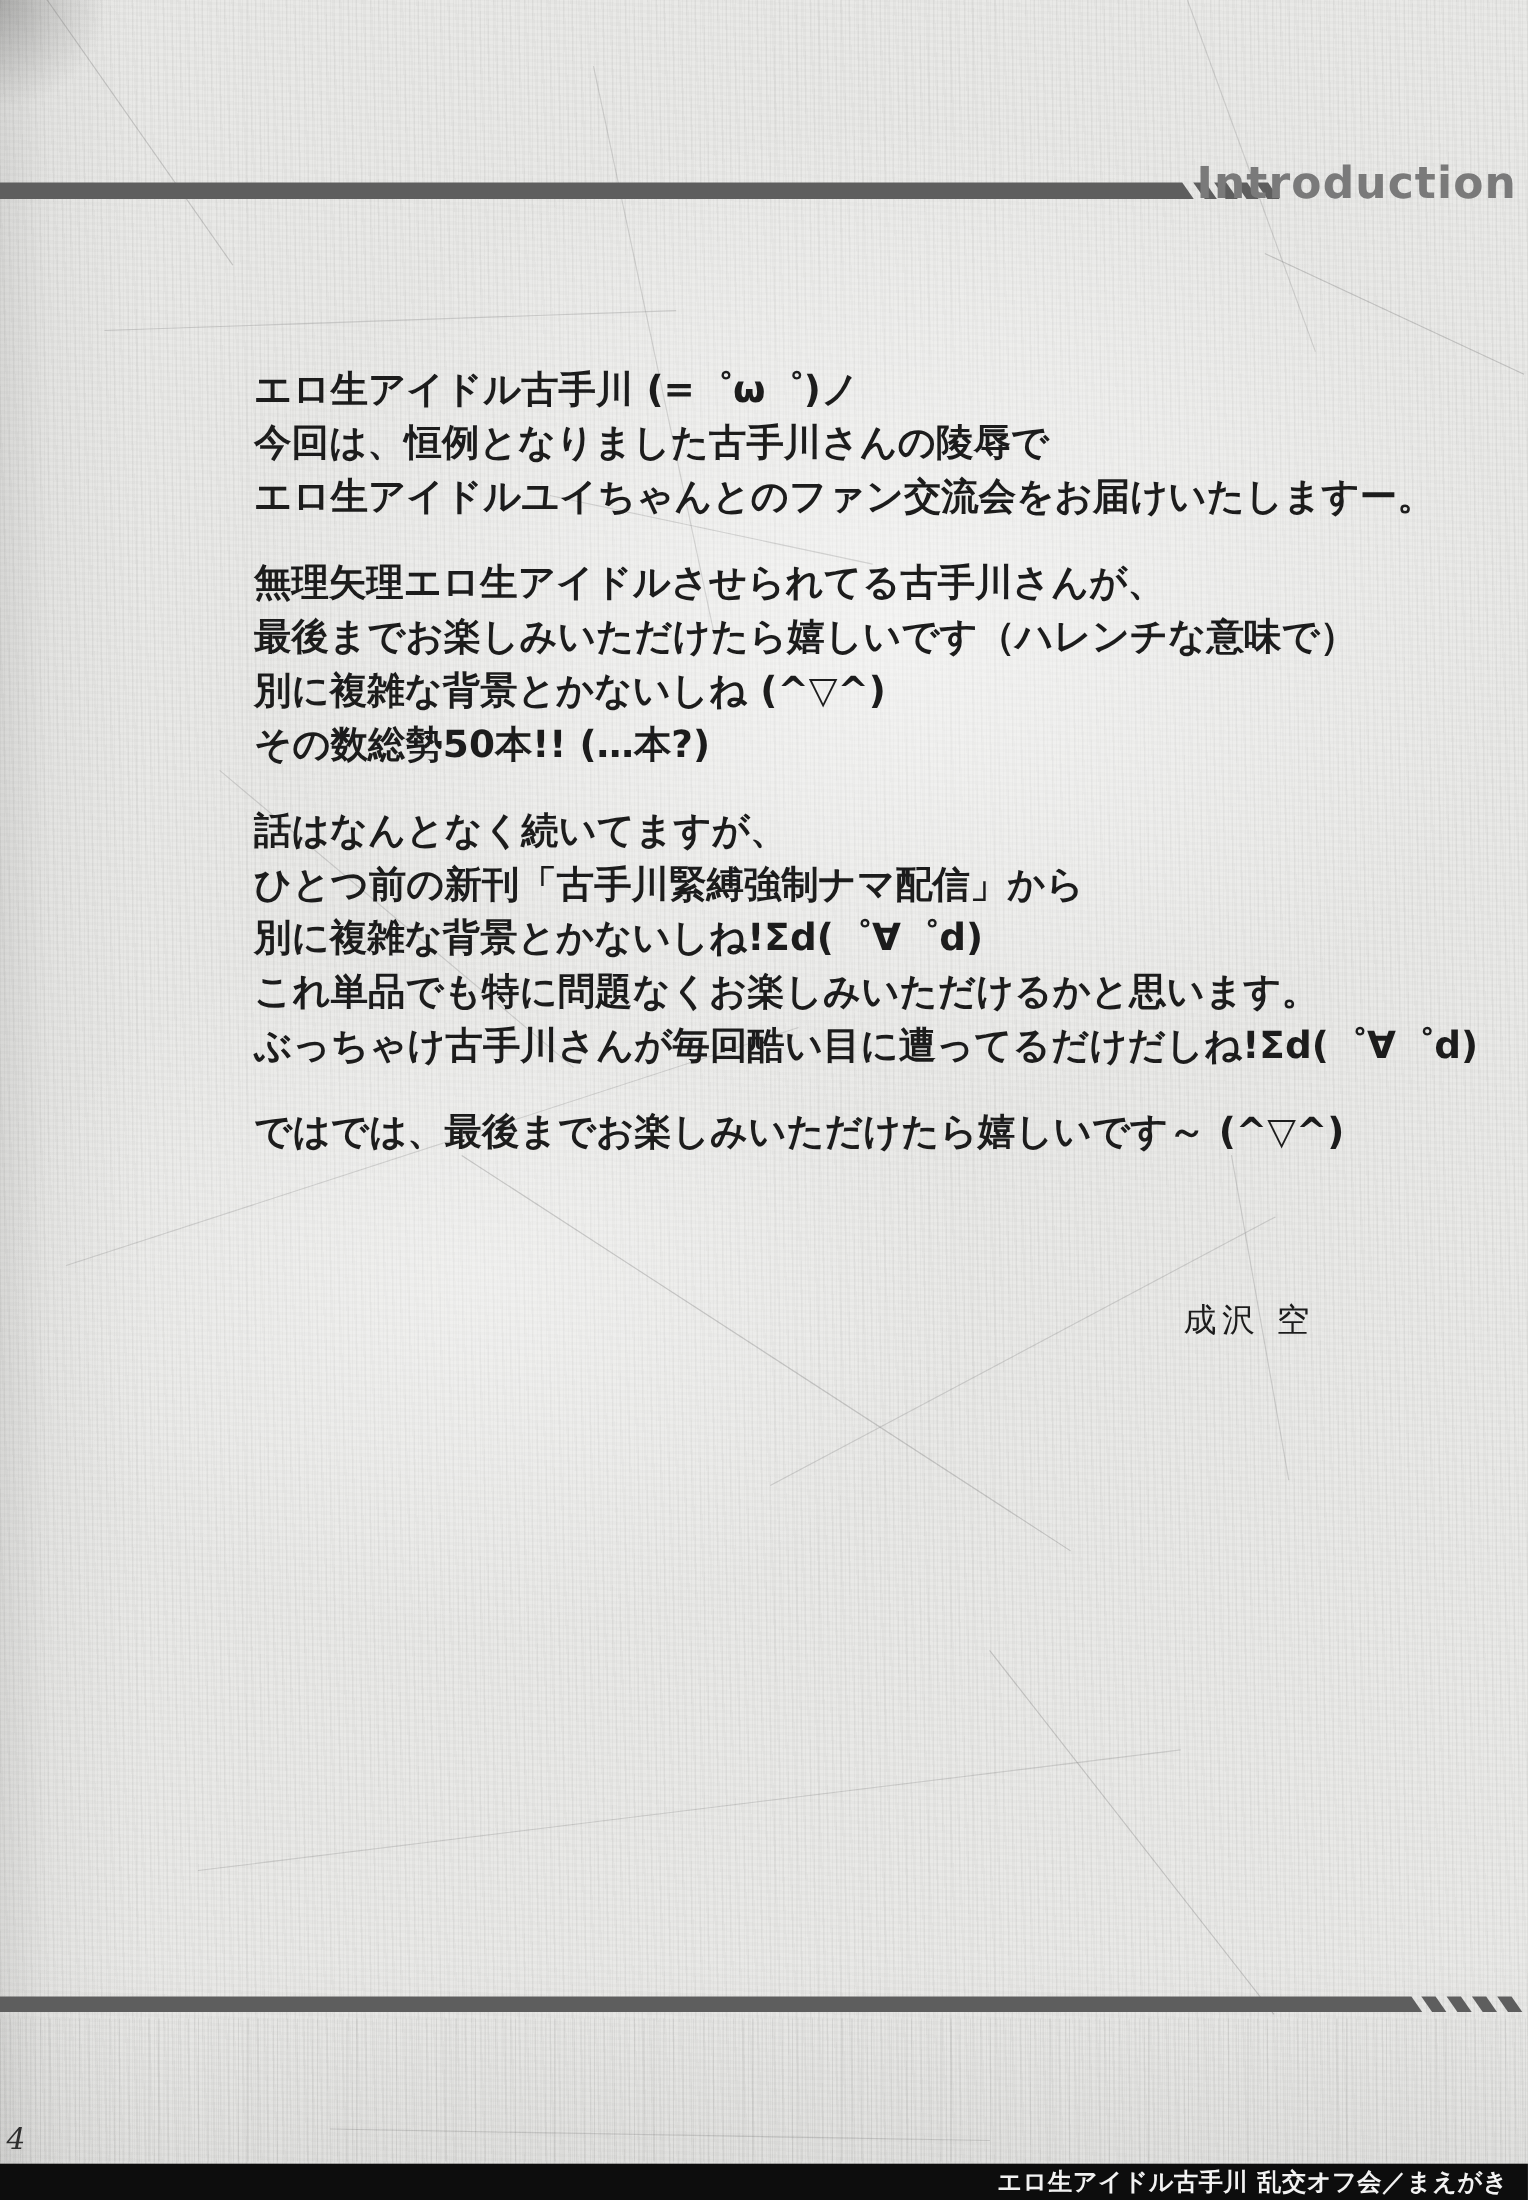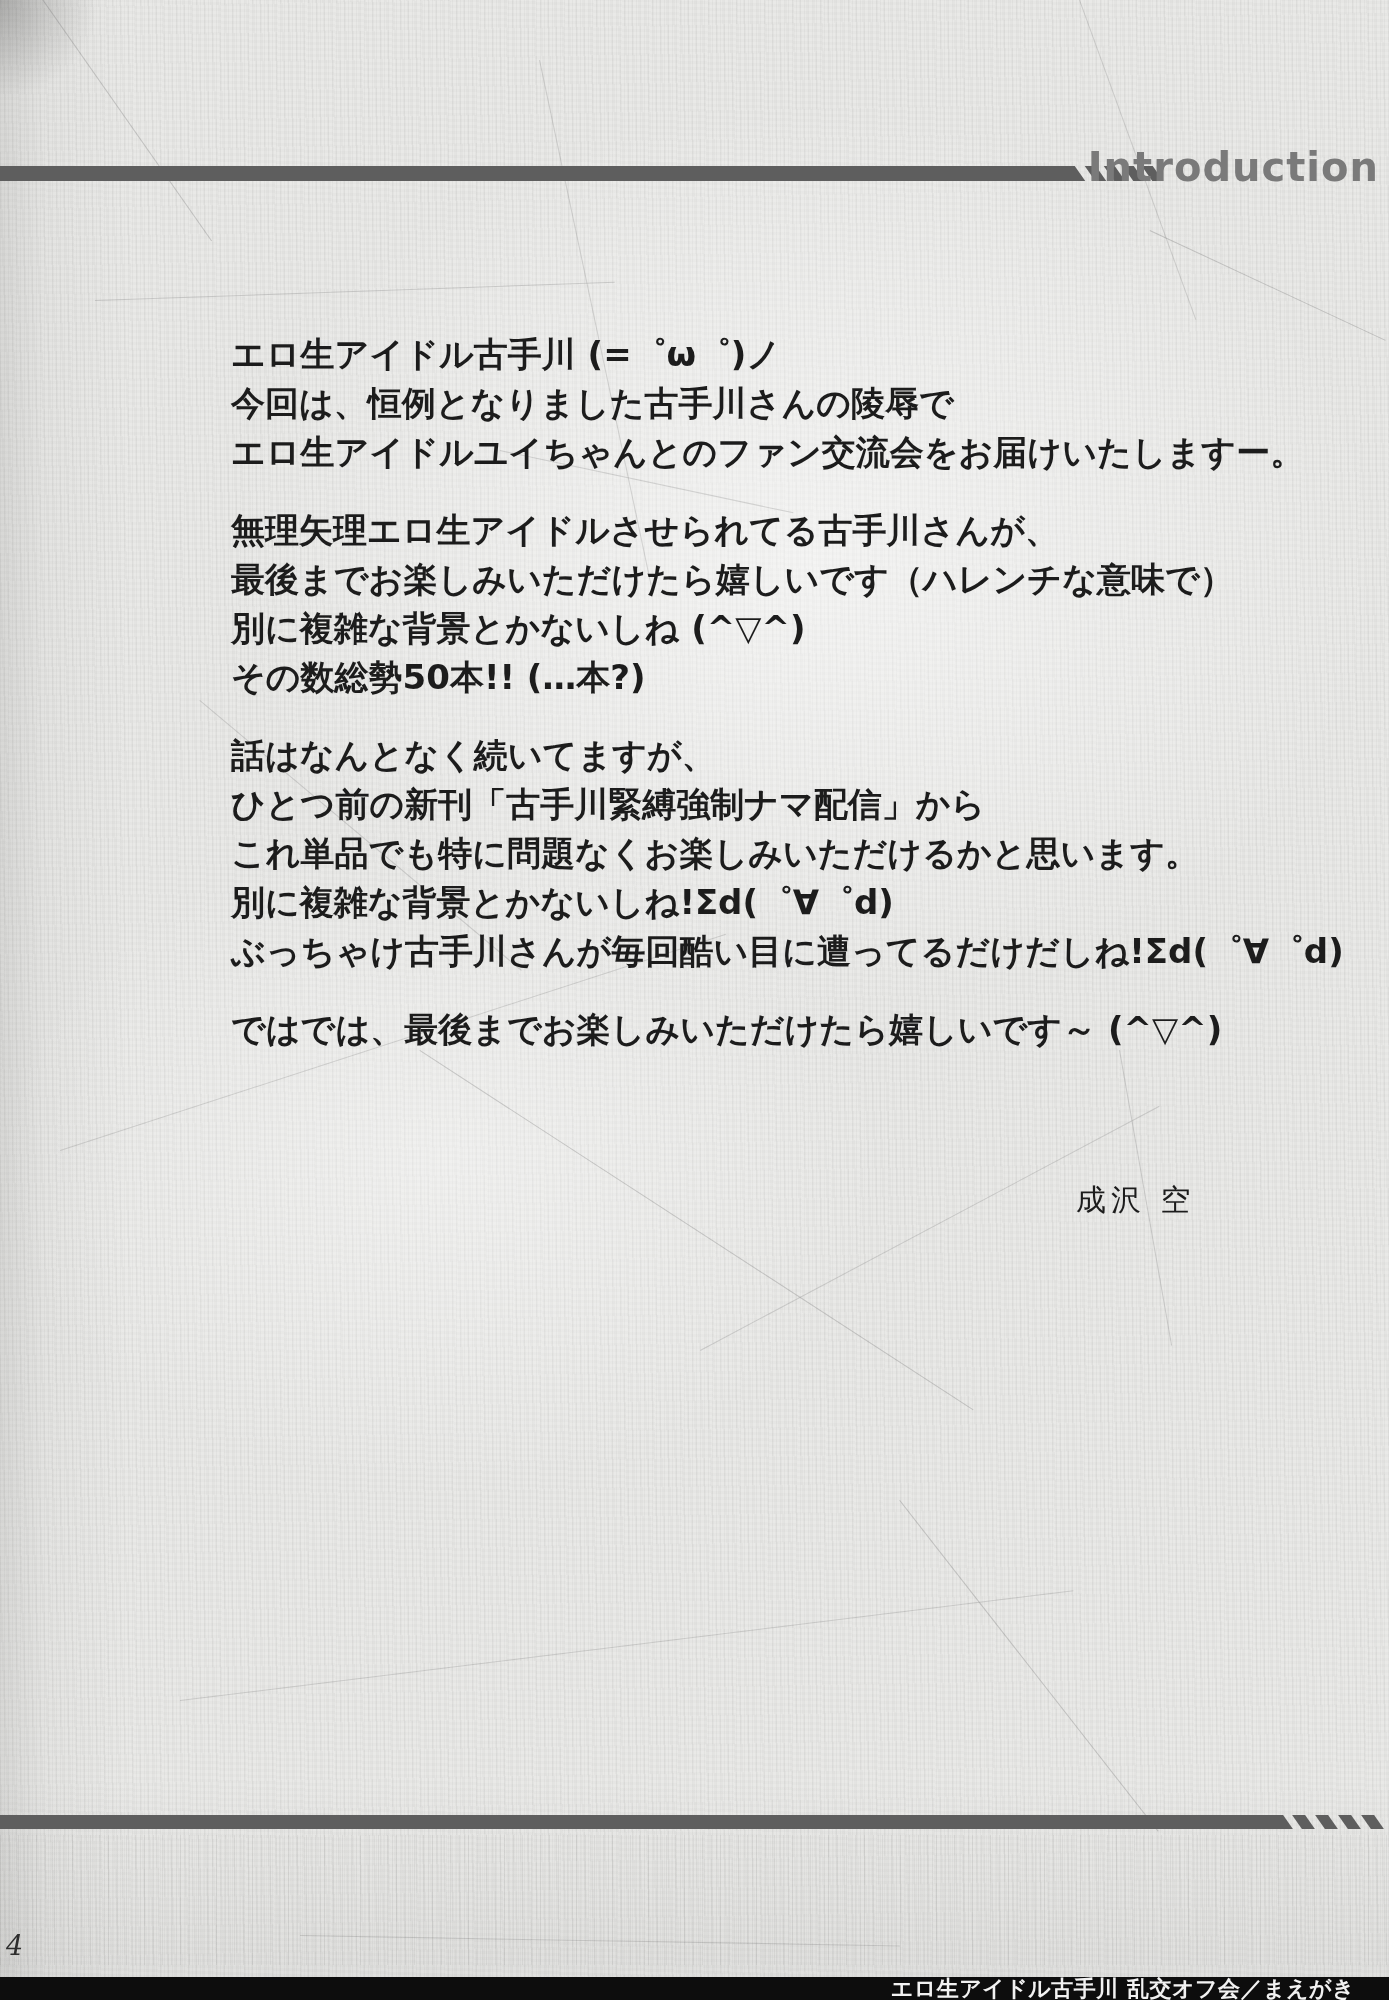--- a/index.html
+++ b/index.html
@@ -83,24 +83,24 @@
     color:#1c1c1c; white-space:nowrap;
   }
 
   
   .page-number {
     position:absolute; left:6px; top:1930px;
     font-family:"DejaVu Serif","Liberation Serif",serif;
     font-style:italic; font-size:27px; color:#2e2e2e;
   }
   .footer {
-    position:absolute; left:0; bottom:0; width:100%; height:23px;
+    position:absolute; left:0; bottom:0; width:100%; height:33px;
     background:#0d0d0d;
     display:flex; align-items:center; justify-content:flex-end;
-    padding-right:34px;
+    padding-right:18px;
   }
   .footer-text {
     color:#f2f2f2; font-weight:bold; font-size:22px; letter-spacing:0.5px;
     white-space:nowrap;
   }
 </style>
 </head>
 <body>
 
 <div class="page">
@@ -138,22 +138,22 @@
     </p>
     <p>
       <span class="line">無理矢理エロ生アイドルさせられてる古手川さんが、</span>
       <span class="line">最後までお楽しみいただけたら嬉しいです（ハレンチな意味で）</span>
       <span class="line">別に複雑な背景とかないしね (^▽^)</span>
       <span class="line">その数総勢50本!! (…本?)</span>
     </p>
     <p>
       <span class="line">話はなんとなく続いてますが、</span>
       <span class="line">ひとつ前の新刊「古手川緊縛強制ナマ配信」から</span>
+      <span class="line">別に複雑な背景とかないしね!Σd(゜∀゜d)</span>
       <span class="line">これ単品でも特に問題なくお楽しみいただけるかと思います。</span>
-      <span class="line">別に複雑な背景とかないしね!Σd(゜∀゜d)</span>
       <span class="line">ぶっちゃけ古手川さんが毎回酷い目に遭ってるだけだしね!Σd(゜∀゜d)</span>
     </p>
     <p>
       <span class="line">ではでは、最後までお楽しみいただけたら嬉しいです～ (^▽^)</span>
     </p>
   </main>
 
   <div class="signature">成沢 空</div>
 
   <div class="rule-bar bottom"></div>

